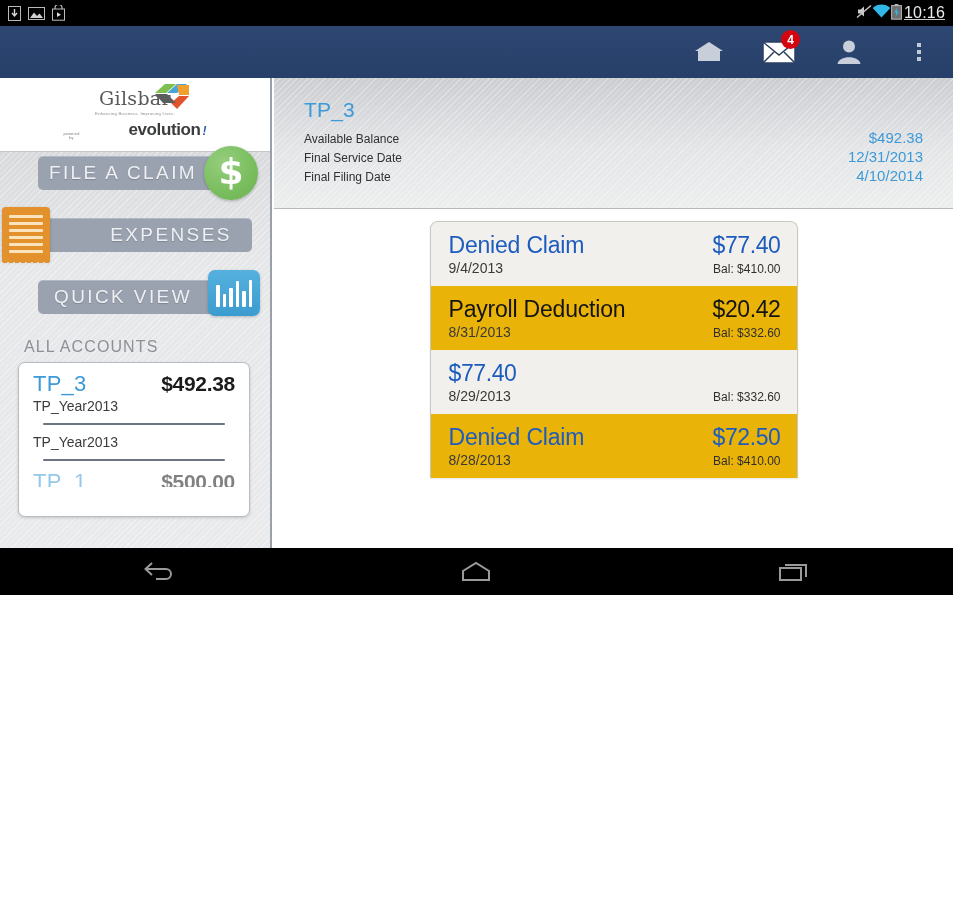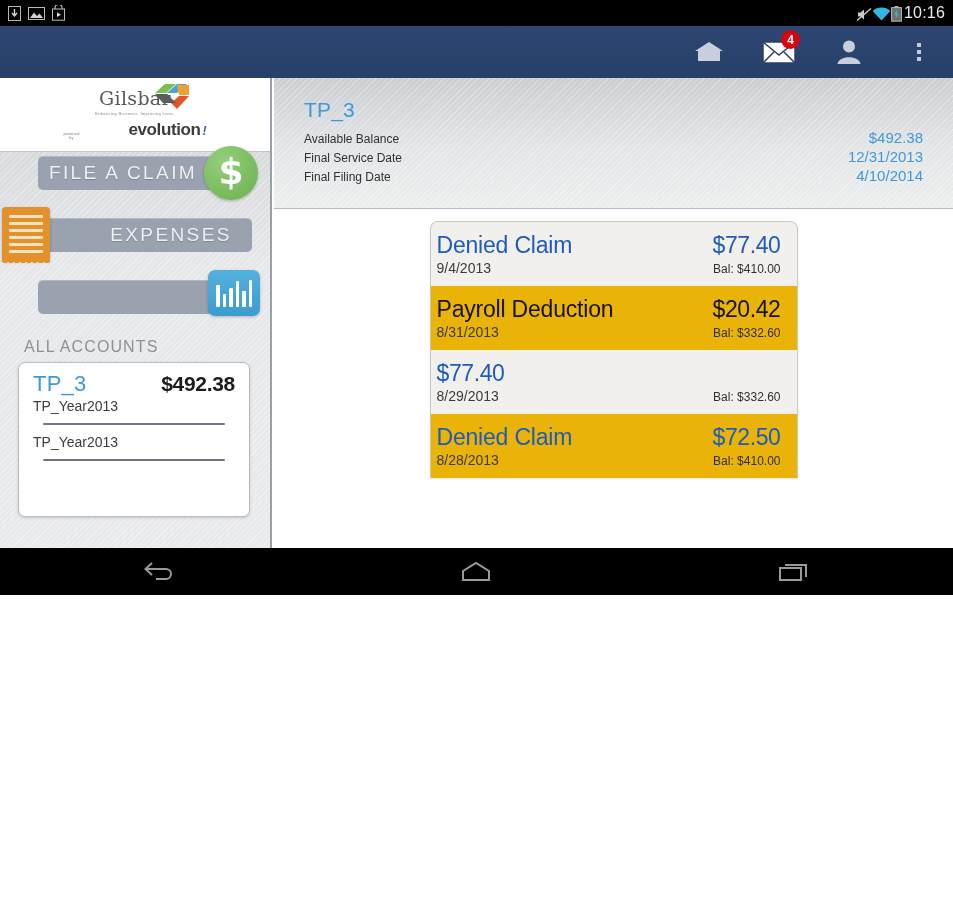--- a/index.html
+++ b/index.html
@@ -11,21 +11,21 @@
   }
   #screen { position:relative; width:953px; height:900px; background:#fff; }
 
   
   .statusbar{
     position:absolute; left:0; top:0; width:953px; height:26px;
     background:#000; display:flex; align-items:center;
     padding:0 8px; color:#c9c9c9; font-size:12px;
   }
   .sb-left{ display:flex; align-items:center; gap:7px; }
-  .sb-right{ margin-left:auto; display:flex; align-items:flex-end; gap:0; }
+  .sb-right{ margin-left:auto; display:flex; align-items:flex-start; gap:0;text-decoration:underline; }
   .sb-time{ color:#e9e9e9; font-size:16px; letter-spacing:.2px; padding-left:2px;}
   .sbico{ display:block; }
 
   
   .actionbar{
     position:absolute; left:0; top:26px; width:953px; height:52px;
     background:#2b4570; background:linear-gradient(180deg,#2d4772 0%,#27406a 100%);
     display:flex; align-items:center; justify-content:flex-end;
     padding-right:14px; gap:30px;
   }
@@ -147,21 +147,21 @@
   .histbar{
     height:48px; background:#8894aa; display:flex; align-items:center; justify-content:center;
     color:#fff; font-size:21px; letter-spacing:.9px;
   }
   .histwrap{ padding:12px 0 0 0; height:291px; position:relative; }
   .histlist{
     width:368px; margin:0 auto; background:#f0efeb;
     border:1px solid #c8c7c1; border-radius:8px 8px 0 0; border-bottom:none;
     overflow:hidden; box-shadow:0 1px 2px rgba(0,0,0,.10);
   }
-  .claim{ padding:10px 16px 10px 6px; cursor:pointer; }
+  .claim{ padding:10px 16px 10px 18px; cursor:pointer; }
   .claim.odd{ background:#f1f0ec; }
   .claim.even{ background:#eab308; }
   .claim-top{ display:flex; align-items:baseline; justify-content:space-between; }
   .claim-title{ font-size:23px; letter-spacing:-.2px;}
   .claim-title.blue{ color:#1d5cbe; }
   .claim-title.dark{ color:#141414; }
   .claim-amt{ font-size:23px; letter-spacing:-.4px;}
   .claim-amt.blue{ color:#1d5cbe; }
   .claim-amt.dark{ color:#141414; }
   .claim-bot{ display:flex; align-items:baseline; justify-content:space-between; margin-top:1px;}
@@ -282,20 +282,21 @@
               <i></i>
               <i></i>
               <i></i>
               <i></i>
               <i></i>
           </span>
         </div>
 
         <div class="navbtn right">
           <span class="navpill"></span>
+          <span class="navlabel">QUICK VIEW</span>
           <span class="navicon icon-chart">
             <i style="height:22px"></i>
               <i style="height:13px"></i>
               <i style="height:19px"></i>
             <i style="height:26px"></i>
               <i style="height:16px"></i>
               <i style="height:27px"></i>
           </span>
         </div>
       </div>
@@ -308,20 +309,26 @@
             <span class="acct-name">TP_3</span>
             <span class="acct-amt">$492.38</span>
           </div>
           <div class="acct-sub">TP_Year2013</div>
           <div class="acct-sep"></div>
         </div>
         <div class="acct-row">
           <div class="acct-sub">TP_Year2013</div>
           <div class="acct-sep"></div>
         </div>
+        <div class="acct-row cut">
+          <div class="acct-top">
+            <span class="acct-name">TP_1</span>
+            <span class="acct-amt">$500.00</span>
+          </div>
+        </div>
       </div>
     </div>
 
     <div class="main">
 
       <div class="sumpanel">
         <div class="sum-title">TP_3</div>
         <div class="sum-line">
           <span class="sum-k">Available Balance</span>
           <span class="sum-v">$492.38</span>

